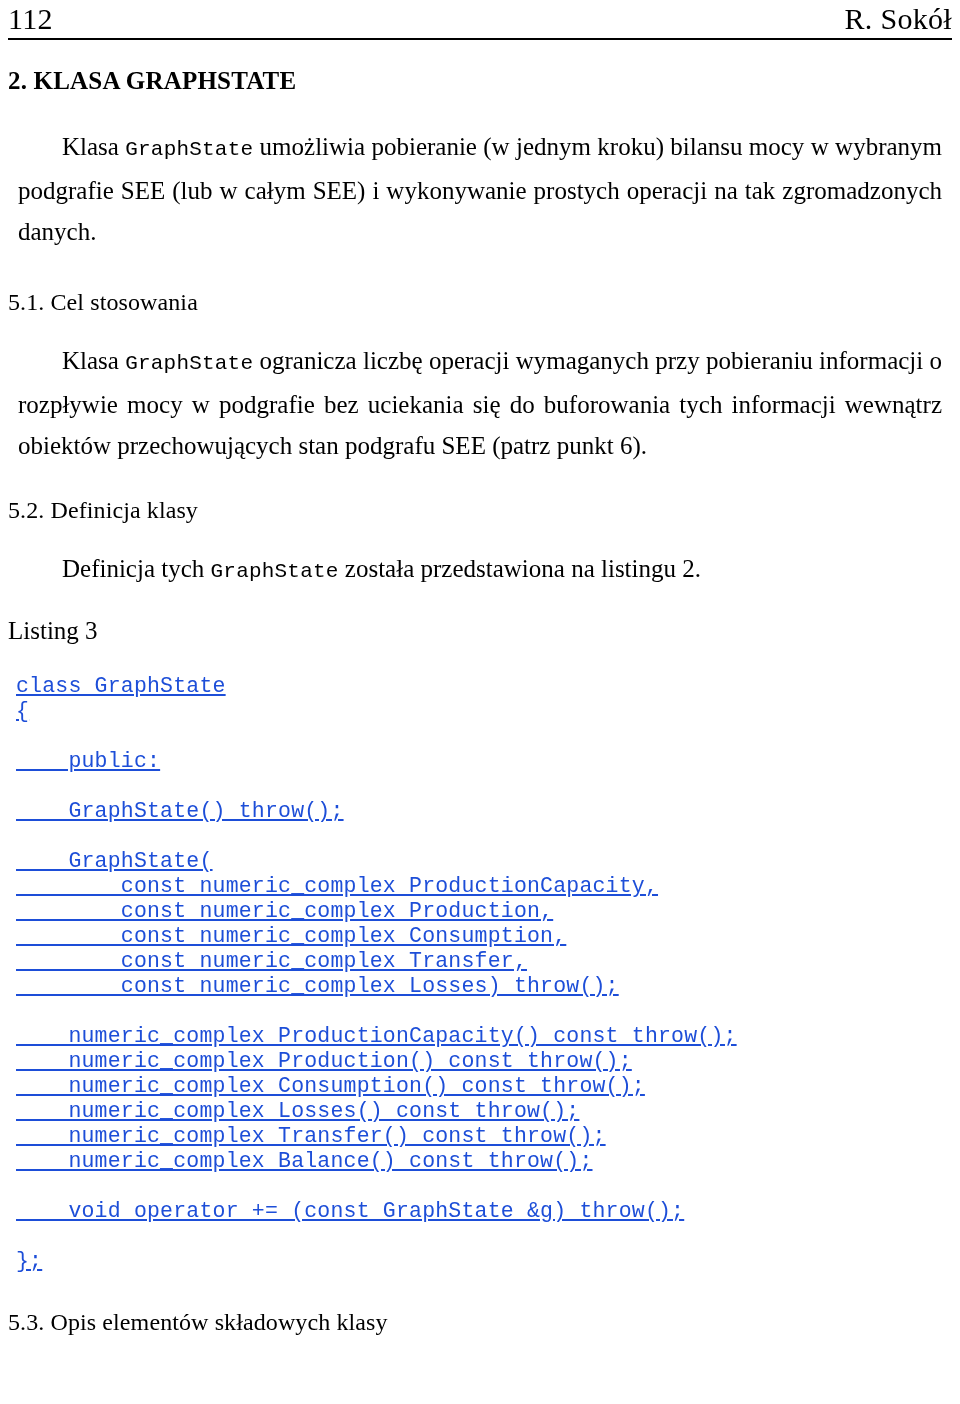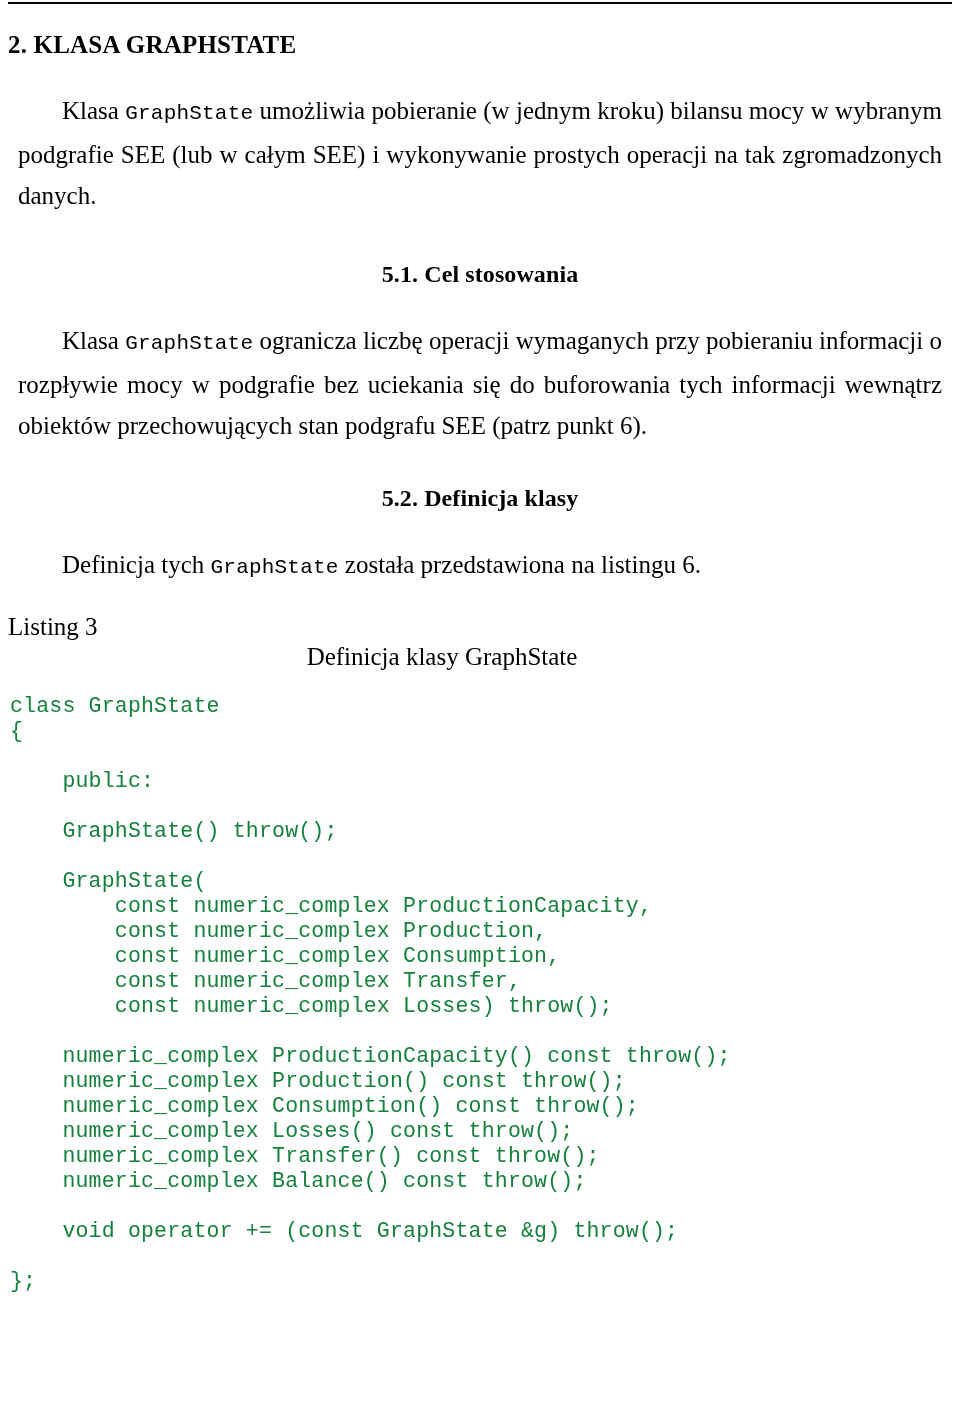--- a/index.html
+++ b/index.html
@@ -46,24 +46,23 @@
     font-size: 25px;
     line-height: 30px;
     font-weight: bold;
     margin: 26px 0 0 0;
     letter-spacing: 0.2px;
     text-transform: none;
   }
   h2.subsec {
     font-size: 24px;
     line-height: 28px;
-    font-weight: bold;
-    margin: 8px;
+    font-weight: normal;
+    margin: 0;
     letter-spacing: 0.1px;
-    text-align: center;
   }
 
   
   p.body {
     font-size: 25px;
     line-height: 41px;
     margin: 10px;
     text-align: justify;
     text-justify: inter-word;
     text-indent: 44px;
@@ -87,34 +86,39 @@
     text-align: center;
     margin: 0;
     padding-right: 76px;
   }
 
   
   pre.listing {
     font-family: "Liberation Mono", "DejaVu Sans Mono", monospace;
     font-size: 21.5px;
     line-height: 25px;
-    margin: 2px;
+    margin: 8px;
     white-space: pre;
     letter-spacing: 0.2px;
-    color: #15803d;
+    color: #1d4ed8;
+    text-decoration: underline;
   }
   .sp-2 { height: 14px; }
   .sp-3 { height: 20px; }
   .sp-4 { height: 26px; }
 </style>
 </head>
 <body>
 
 <div class="page">
 
+  <div class="runhead">
+    <span class="folio">112</span>
+    <span class="author">R. Sokół</span>
+  </div>
   <hr class="runhead-rule">
 
   <h1 class="sec">2. KLASA GRAPHSTATE</h1>
 
   <div class="sp-3"></div>
 
   <p class="body"><span>Klasa </span><code class="mono">GraphState</code><span> umożliwia pobieranie (w jednym kroku) bilansu mocy w wybranym podgrafie SEE (lub w całym SEE) i wykonywanie prostych operacji na tak zgromadzonych danych.</span></p>
 
   <div class="sp-4"></div>
 
@@ -123,26 +127,25 @@
   <div class="sp-2"></div>
 
   <p class="body"><span>Klasa </span><code class="mono">GraphState</code><span> ogranicza liczbę operacji wymaganych przy pobieraniu informacji o rozpływie mocy w podgrafie bez uciekania się do buforowania tych informacji wewnątrz obiektów przechowujących stan podgrafu SEE (patrz punkt 6).</span></p>
 
   <div class="sp-3"></div>
 
   <h2 class="subsec">5.2. Definicja klasy</h2>
 
   <div class="sp-2"></div>
 
-  <p class="body"><span>Definicja tych </span><code class="mono">GraphState</code><span> została przedstawiona na listingu 6.</span></p>
+  <p class="body"><span>Definicja tych </span><code class="mono">GraphState</code><span> została przedstawiona na listingu 2.</span></p>
 
   <div class="sp-2"></div>
 
   <div class="listing-label">Listing 3</div>
-  <div class="listing-title">Definicja klasy GraphState</div>
 
   <div class="sp-3"></div>
 
   <pre class="listing">class GraphState
 {
 
     public:
 
     GraphState() throw();
 
@@ -159,17 +162,18 @@
     numeric_complex Losses() const throw();
     numeric_complex Transfer() const throw();
     numeric_complex Balance() const throw();
 
     void operator += (const GraphState &amp;g) throw();
 
 };</pre>
 
   <div class="sp-4"></div>
 
+  <h2 class="subsec">5.3. Opis elementów składowych klasy</h2>
 
   <div class="sp-2"></div>
 
 
 </div>
 
 </body></html>

